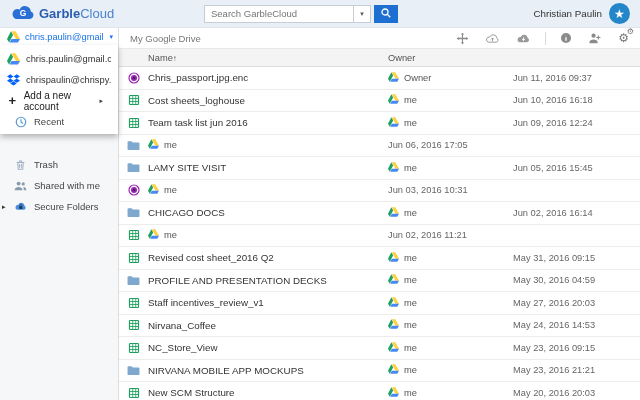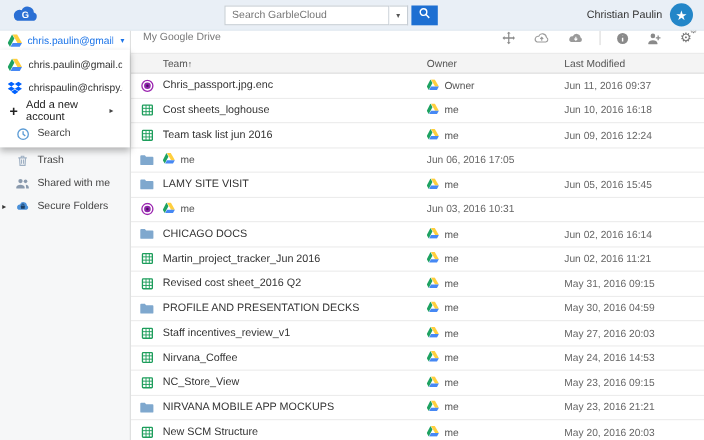--- a/index.html
+++ b/index.html
@@ -40,26 +40,26 @@
   .panel{background:#fff;box-shadow:0 3px 6px rgba(0,0,0,.28);padding:3px 0 2px}
   .acct-row{height:21px;display:flex;align-items:center;gap:6px;padding:0 7px;cursor:pointer}
   .acct-email{font-size:9.3px;color:#333;white-space:nowrap;overflow:hidden}
   .add-row{height:21px;display:flex;align-items:center;gap:6px;padding:0 7px;cursor:pointer}
   .plus{font-weight:bold;font-size:13px;color:#222;width:13px;text-align:center;line-height:1}
   .add-label{font-size:10px;color:#222}
   .add-chev{margin-left:auto;margin-right:8px;font-size:7px;color:#444}
   .nav-row{height:21px;display:flex;align-items:center;gap:7px;padding:0 6px 0 14px;
            color:#444;position:relative;cursor:pointer;font-size:9.5px}
   .nav-row .chev{position:absolute;left:2px;font-size:7px;color:#333}
-  .side-nav{padding-top:1px}
+  .side-nav{padding-top:20px}
   .ic{display:flex;align-items:center;justify-content:center;width:13px}
   .ic svg{display:block}
 
   
-  .crumb-bar{height:20px;display:flex;align-items:flex-start;padding:0 11px;
+  .crumb-bar{height:20px;display:flex;align-items:center;padding:0 11px;
              border-bottom:1px solid #e8e8e8}
   .crumb{color:#777;font-size:9.5px}
   .toolbar{margin-left:auto;display:flex;align-items:center}
   .tgroup{display:flex;align-items:center;gap:16px}
   .tdivider{width:1px;height:13px;background:#d9d9d9;margin:0 14px}
   .tbtn{cursor:pointer;display:flex;align-items:center}
   .tbtn svg{display:block}
   .gearwrap{position:relative;color:#777;font-size:12px;line-height:1}
   .gearwrap .g2{position:absolute;font-size:8px;right:-5px;top:-3px}
 
@@ -81,20 +81,21 @@
 <body>
 
 <header class="top">
   <div class="logo">
     <span>
       <svg width="26" height="17" viewBox="0 0 36 24">
         <path fill="#2a6fd4" d="M29 10.5A8.2 8.2 0 0 0 13.4 7.6 6.6 6.6 0 0 0 7.6 21h19.2a5.4 5.4 0 0 0 2.2-10.5z"></path>
         <text x="13.5" y="17.5" font-size="12" fill="#fff" font-weight="bold" font-family="Liberation Sans, sans-serif">G</text>
       </svg>
     </span>
+    <span><span class="logo-bold">Garble</span><span class="logo-light">Cloud</span></span>
   </div>
 
   <div class="searchwrap">
     <input class="search" type="text" placeholder="Search GarbleCloud" style="">
     <span class="caret-btn">
         <span>▾</span>
       </span>
     <span class="search-btn">
       <span>
         <svg width="12" height="12" viewBox="0 0 24 24" fill="none" stroke="#fff" stroke-width="2.6">
@@ -153,21 +154,21 @@
         <span class="add-chev">▸</span>
       </div>
       <div id="panel-nav-slot">
           <div class="nav-row">
        <span class="ic">
               <svg width="12" height="12" viewBox="0 0 24 24" fill="none" stroke="#5b9bd5" stroke-width="2.4">
                 <circle cx="12" cy="12" r="9.5"></circle>
                 <path d="M12 6.5V12l4 3"></path>
               </svg>
             </span>
-       <span>Search</span>
+       <span>Recent</span>
      </div>
         </div>
     </div>
 
     <nav class="side-nav" id="side-nav">
         <div class="nav-row">
        <span class="ic">
             <svg width="11" height="12" viewBox="0 0 24 24" fill="none" stroke="#9fb0c3" stroke-width="2.2">
               <path d="M3.5 6.5h17M9.5 6.5V3.5h5v3M6 6.5L7 21.5h10l1-15M10 10v8M14 10v8"></path>
             </svg>
@@ -249,23 +250,22 @@
        </span>
             <span class="tbtn">
          <span><span class="gearwrap"><span class="g1">⚙</span><span class="g2">⚙</span></span></span>
        </span>
           </div>
       </div>
     </div>
 
     <div class="thead">
       <span></span>
-      <span><span>Team</span><span class="sort">↑</span></span>
+      <span><span>Name</span><span class="sort">↑</span></span>
       <span>Owner</span>
-      <span>Last Modified</span>
     </div>
 
     <div class="rows" id="rows">
         <div class="row">
        <span class="icon-cell">
             <svg width="12" height="12" viewBox="0 0 24 24">
               <circle cx="12" cy="12" r="10" fill="none" stroke="#9c27b0" stroke-width="2.4"></circle>
               <circle cx="12" cy="12" r="6" fill="#8e24aa"></circle>
               <circle cx="12" cy="12" r="2.2" fill="#46105e"></circle>
             </svg>
@@ -385,21 +385,20 @@
        </span>
        <span class="date-cell">Jun 02, 2016 16:14</span>
      </div>
         <div class="row">
        <span class="icon-cell">
             <svg width="12" height="12" viewBox="0 0 24 24" fill="none" stroke="#1e9e5c">
               <rect x="3" y="3" width="18" height="18" rx="1.5" stroke-width="2.4"></rect>
               <path d="M3 9h18M3 15h18M9.5 3v18M15.5 3v18" stroke-width="1.7"></path>
             </svg>
           </span>
-       <span class="fname">Martin_project_tracker_Jun 2016</span>
        <span class="owner-cell">
          <span><svg width="11" height="10" viewBox="0 0 24 21">
                 <path fill="#ffcf3e" d="M8.2 0h7.6L24 14.2h-7.6z"></path>
                 <path fill="#1da261" d="M7.3 0L0 14.2l3.8 6.6L11.2 7z"></path>
                 <path fill="#4688f4" d="M4.6 20.8l3.8-6.6H24l-3.8 6.6z"></path>
               </svg></span>
          <span>me</span>
        </span>
        <span class="date-cell">Jun 02, 2016 11:21</span>
      </div>

